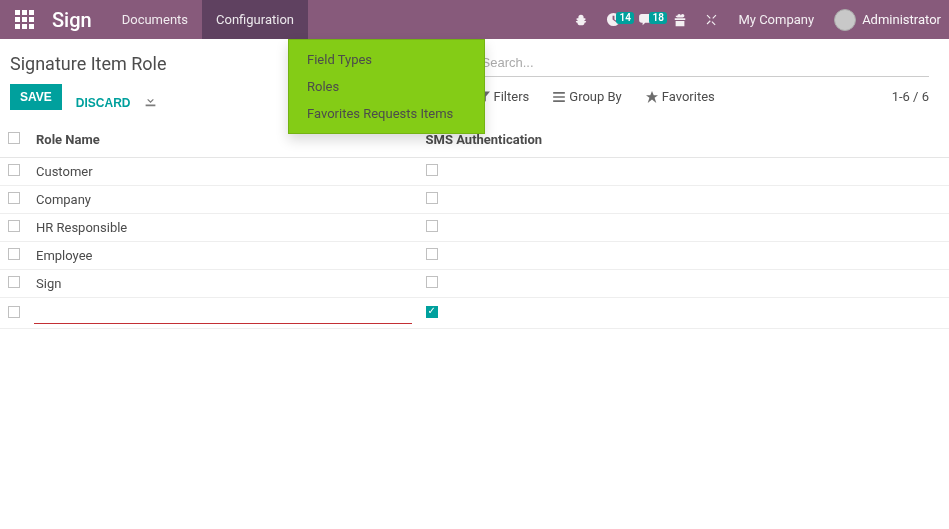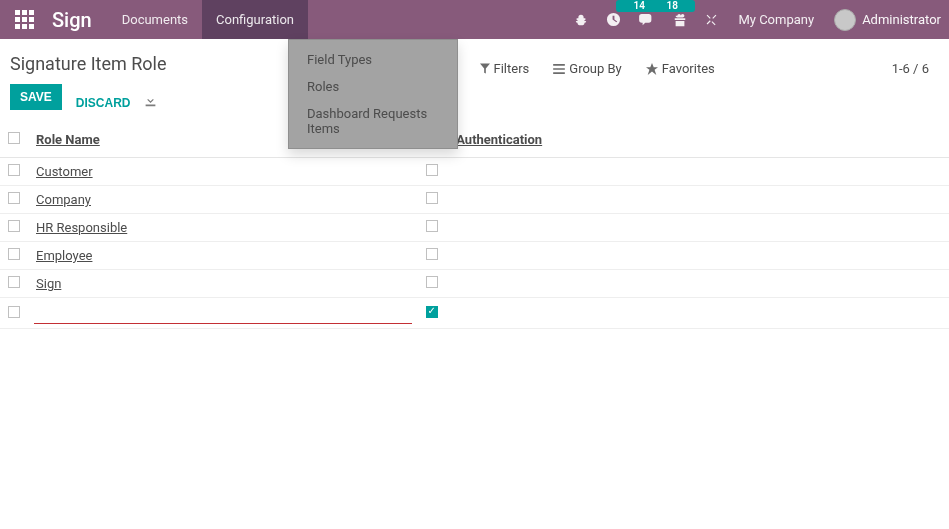--- a/index.html
+++ b/index.html
@@ -11,47 +11,47 @@
 .apps-grid { display: grid; grid-template-columns: 5px 5px 5px; grid-template-rows: 5px 5px 5px; gap: 2px; }
 .apps-grid span { background: #fff; width: 5px; height: 5px; }
 .brand { font-size: 20px; font-weight: 500; padding: 0 16px 0 8px; }
 .nav-main { display: flex; height: 39px; }
 .nav-item { padding: 0 14px; display: flex; align-items: center; color: rgba(255,255,255,0.88); font-size: 13px; cursor: pointer; }
 .nav-item.active { background: #5f4160; }
 .spacer { flex: 1; }
 .nav-right { display: flex; align-items: center; gap: 2px; }
 .systray-item { display: flex; align-items: center; padding: 0 8px; height: 39px; position: relative; cursor: pointer; }
 .systray-item svg { fill: rgba(255,255,255,0.9); }
-.badge { position: absolute; top: 0; left: 18px; background: #00a09d; color: #fff; font-size: 10px; border-radius: 3px; padding: 0 17px; line-height: 12px; font-weight: 600; }
+.badge { position: absolute; top: 12px; left: 18px; background: #00a09d; color: #fff; font-size: 10px; border-radius: 3px; padding: 0 3px; line-height: 12px; font-weight: 600; }
 .company { color: rgba(255,255,255,0.9); padding: 0 10px; font-size: 13px; cursor: pointer; }
 .avatar { width: 22px; height: 22px; border-radius: 50%; background: #c8c8c8; border: 1px solid #aaa; }
 .username { color: rgba(255,255,255,0.95); padding: 0 4px 0 6px; font-size: 13px; }
 
 
-.dropdown { position: absolute; top: 39px; left: 288px; background: #a3a3a3; border: 1px solid rgba(0,0,0,0.12); box-shadow: 0 6px 12px rgba(0,0,0,0.15); padding: 6px 0; width: 170px; z-index: 100; }
+.dropdown { position: absolute; top: 39px; left: 288px; background: #84cc16; border: 1px solid rgba(0,0,0,0.12); box-shadow: 0 6px 12px rgba(0,0,0,0.15); padding: 6px 0; width: 197px; z-index: 100; }
 .dropdown-item { padding: 6px 18px; font-size: 13px; color: #4c4c4c; cursor: pointer; }
 
 
 .ctrl { display: flex; padding: 10px 20px 8px 10px; gap: 20px; }
 .ctrl-left { flex: 1; }
 .ctrl-right { flex: 1; }
 .breadcrumb { font-size: 18px; color: #4c4c4c; margin-bottom: 10px; padding-top: 4px; }
 .btn-row { display: flex; align-items: flex-end; gap: 14px; margin-top: 6px; }
 .btn-save { background: #00a09d; color: #fff; border: none; padding: 6px 10px; font-size: 12px; font-weight: 600; cursor: pointer; }
 .btn-discard { background: none; border: none; color: #00a09d; font-size: 12px; font-weight: 600; cursor: pointer; }
 .download-icn svg { fill: #7c7c7c; }
 .search { width: 100%; border: none; border-bottom: 1px solid #ccc; padding: 6px 2px; font-size: 13px; color: #666; outline: none; }
 .search::placeholder { color: #aaa; }
 .search-btns { display: flex; gap: 24px; margin-top: 12px; align-items: center; }
 .sbtn { display: flex; align-items: center; gap: 4px; color: #4c4c4c; font-size: 13px; cursor: pointer; text-align: center; }
 .sbtn svg { fill: #6c6c6c; }
 .pager { margin-left: auto; font-size: 13px; color: #4c4c4c; }
 
 
-.table-wrap { margin-top: 4px; text-decoration: underline; }
+.table-wrap { margin-top: 4px; }
 table { width: 100%; border-collapse: collapse; }
 thead th { text-align: left; font-size: 13px; font-weight: 700; color: #4c4c4c; padding: 10px 8px; border-bottom: 1px solid #e5e5e5; background: #fff; }
 thead th:first-child, tbody td:first-child { width: 26px; text-align: center; }
 tbody td { padding: 6px 8px; border-bottom: 1px solid #eee; font-size: 13px; color: #4c4c4c; vertical-align: middle; }
 .chk { display: inline-block; width: 12px; height: 12px; border: 1px solid #c0c0c0; background: #fff; position: relative; }
 .chk.checked { background: #00a09d; border-color: #00a09d; }
 .chk.checked::after { content: "✓"; color: #fff; font-size: 10px; position: absolute; top: -2px; left: 1px; }
 td.sms-col, th.sms-col { padding-left: 8px; }
 .editing-cell { padding: 4px 6px; }
 .editing-cell input { width: 100%; border: none; border-bottom: 1px solid #c32f34; padding: 3px 0; outline: none; font-size: 13px; background: transparent; }
@@ -111,37 +111,38 @@
     <div class="systray-item" style="padding-right:0;">
       <div class="avatar"></div>
       <span class="username">Administrator</span>
     </div>
   </div>
 </div>
 
 <div class="dropdown">
   <div class="dropdown-item">Field Types</div>
   <div class="dropdown-item">Roles</div>
-  <div class="dropdown-item">Dashboard Requests Items</div>
+  <div class="dropdown-item">Favorites Requests Items</div>
 </div>
 
 <div class="ctrl">
   <div class="ctrl-left">
     <div class="breadcrumb">Signature Item Role</div>
     <div class="btn-row">
       <button class="btn-save">SAVE</button>
       <button class="btn-discard">DISCARD</button>
       <span class="download-icn">
         <svg width="13" height="13" viewBox="0 0 16 16">
             <path d="M8 1v8L5 6 4 7l4 4 4-4-1-1-3 3V1H8zM2 13h12v2H2z"></path>
           </svg>
       </span>
     </div>
   </div>
   <div class="ctrl-right">
+    <input class="search" placeholder="Search..." style="">
     <div class="search-btns">
       <div class="sbtn">
         <svg width="10" height="11" viewBox="0 0 12 12">
             <path d="M0 0h12L7 6v6l-2-1V6z"></path>
           </svg>
         <span>Filters</span>
       </div>
       <div class="sbtn">
         <svg width="12" height="10" viewBox="0 0 14 12">
             <path d="M0 0h14v2H0zm0 5h14v2H0zm0 5h14v2H0z"></path>

